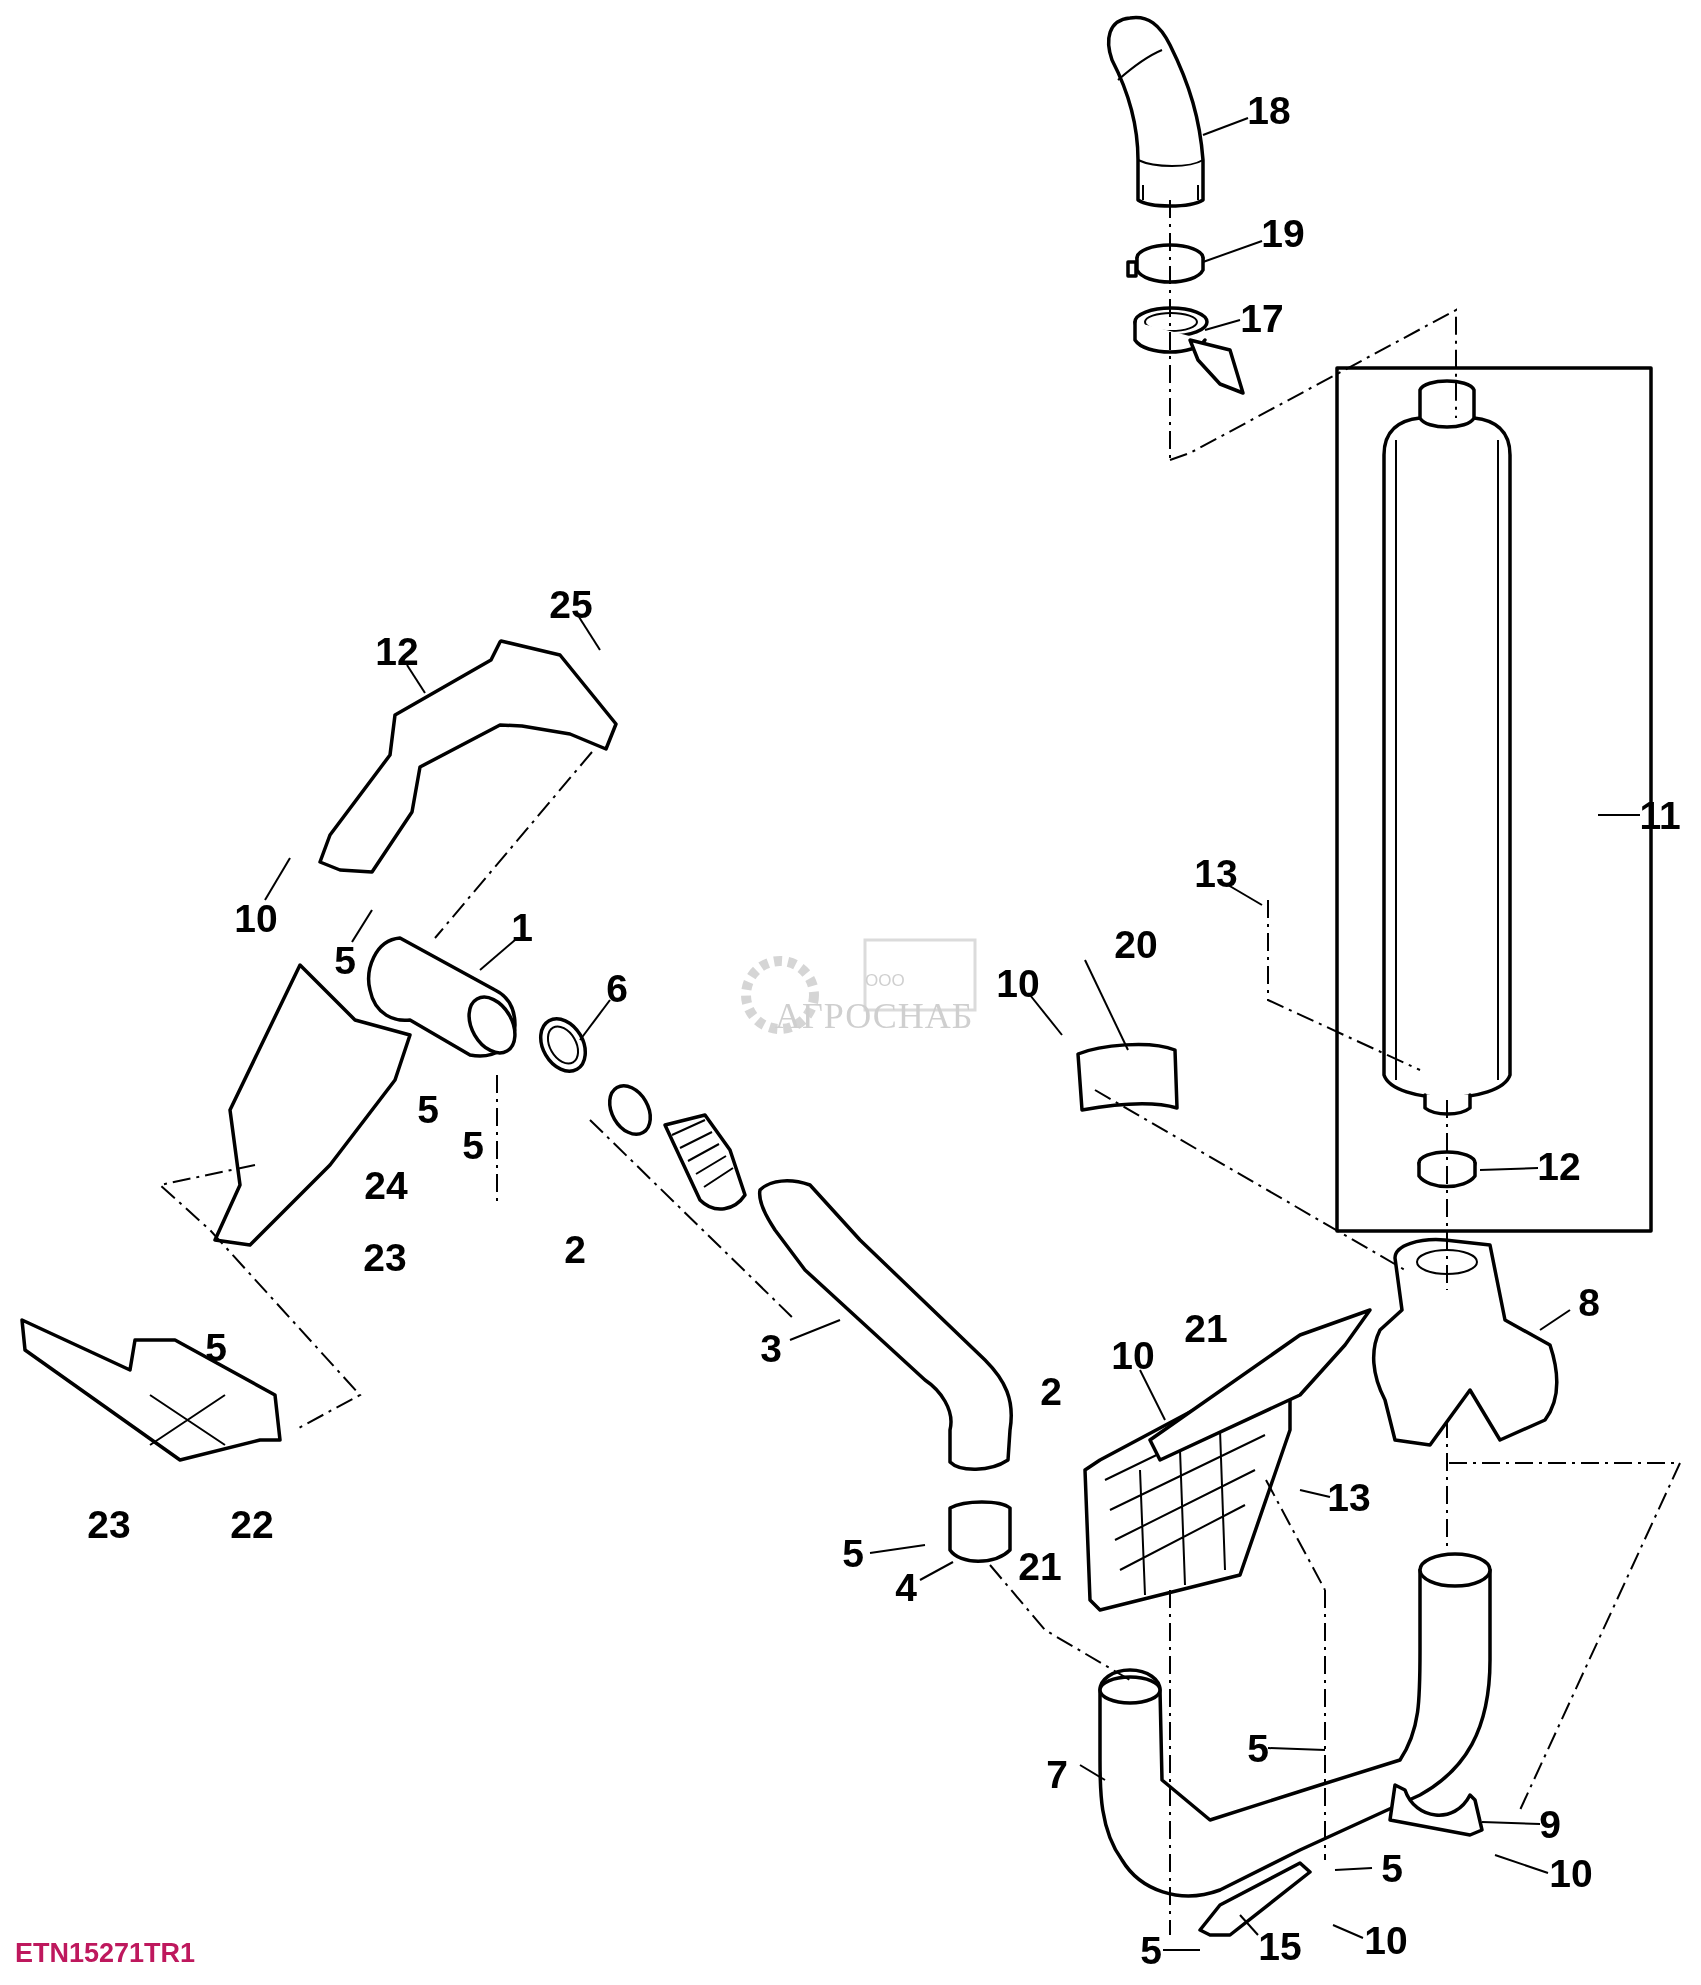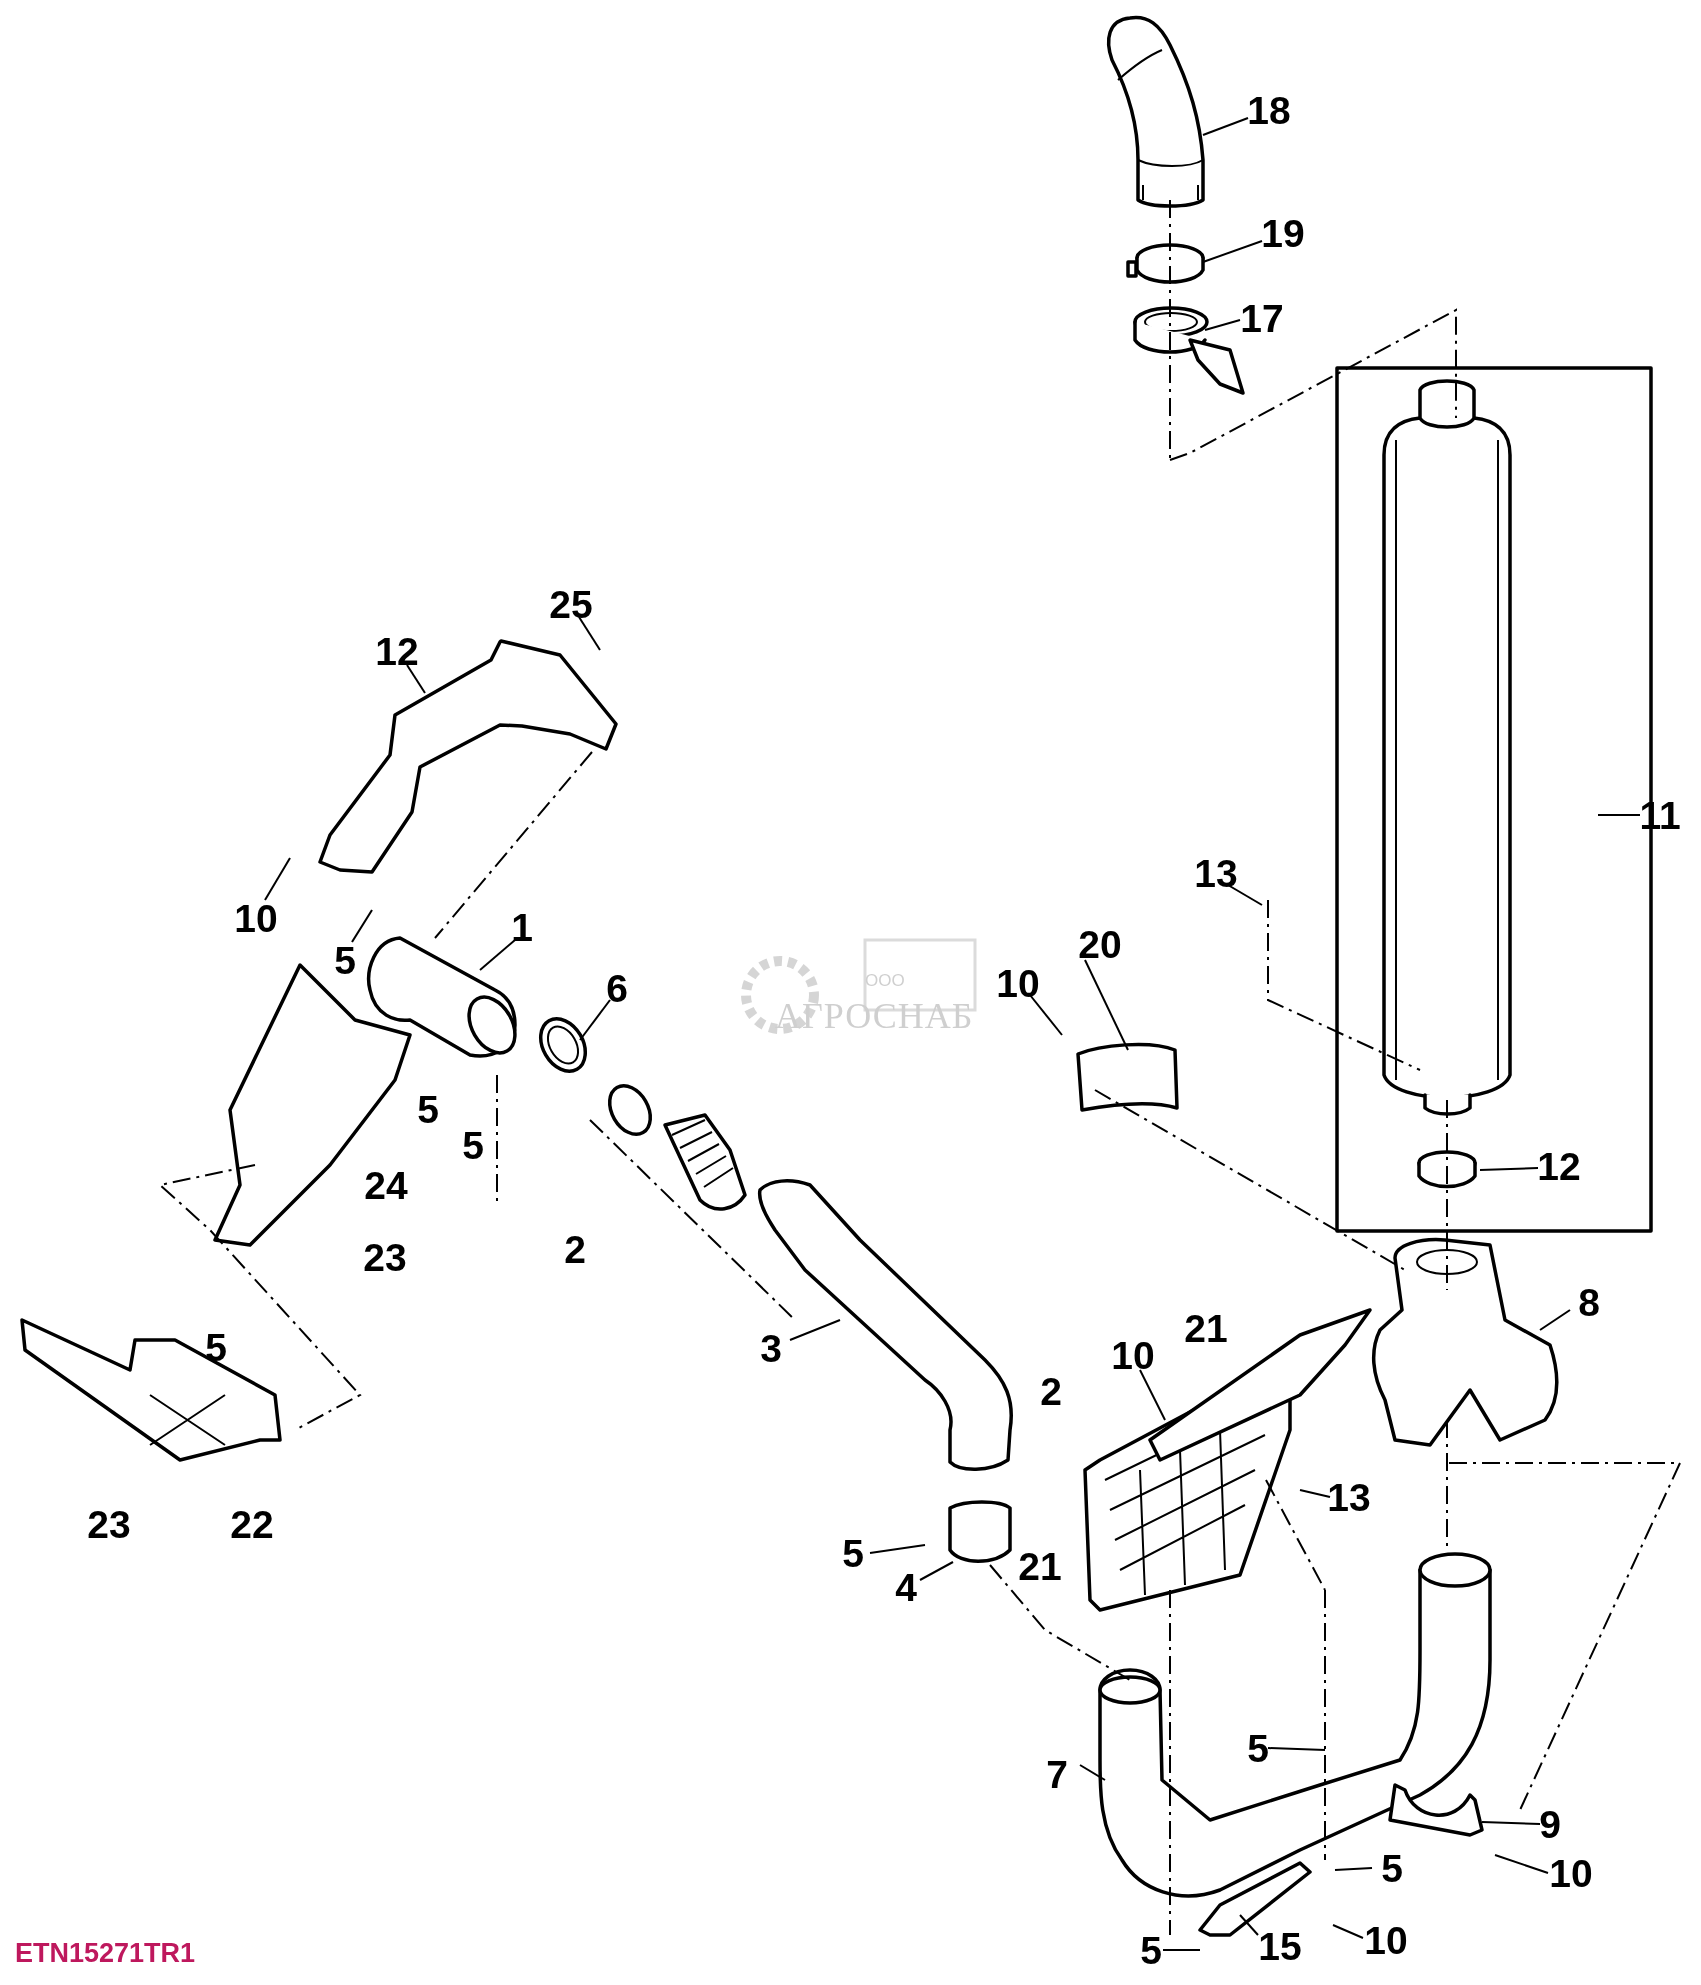--- a/index.html
+++ b/index.html
@@ -171,21 +171,21 @@
     <div class="label" style="left: 1262px; top: 318px;">17</div>
     <div class="label" style="left: 1660px; top: 815px;">11</div>
     <div class="label" style="left: 571px; top: 604px;">25</div>
     <div class="label" style="left: 397px; top: 651px;">12</div>
     <div class="label" style="left: 256px; top: 918px;">10</div>
     <div class="label" style="left: 345px; top: 960px;">5</div>
     <div class="label" style="left: 522px; top: 927px;">1</div>
     <div class="label" style="left: 617px; top: 988px;">6</div>
     <div class="label" style="left: 1216px; top: 873px;">13</div>
     <div class="label" style="left: 1018px; top: 983px;">10</div>
-    <div class="label" style="left: 1100px; top: 944px;">20</div>
+    <div class="label" style="left: 1136px; top: 944px;">20</div>
     <div class="label" style="left: 428px; top: 1109px;">5</div>
     <div class="label" style="left: 473px; top: 1145px;">5</div>
     <div class="label" style="left: 386px; top: 1185px;">24</div>
     <div class="label" style="left: 575px; top: 1249px;">2</div>
     <div class="label" style="left: 385px; top: 1257px;">23</div>
     <div class="label" style="left: 1559px; top: 1166px;">12</div>
     <div class="label" style="left: 1589px; top: 1302px;">8</div>
     <div class="label" style="left: 771px; top: 1348px;">3</div>
     <div class="label" style="left: 1206px; top: 1328px;">21</div>
     <div class="label" style="left: 1133px; top: 1355px;">10</div>

